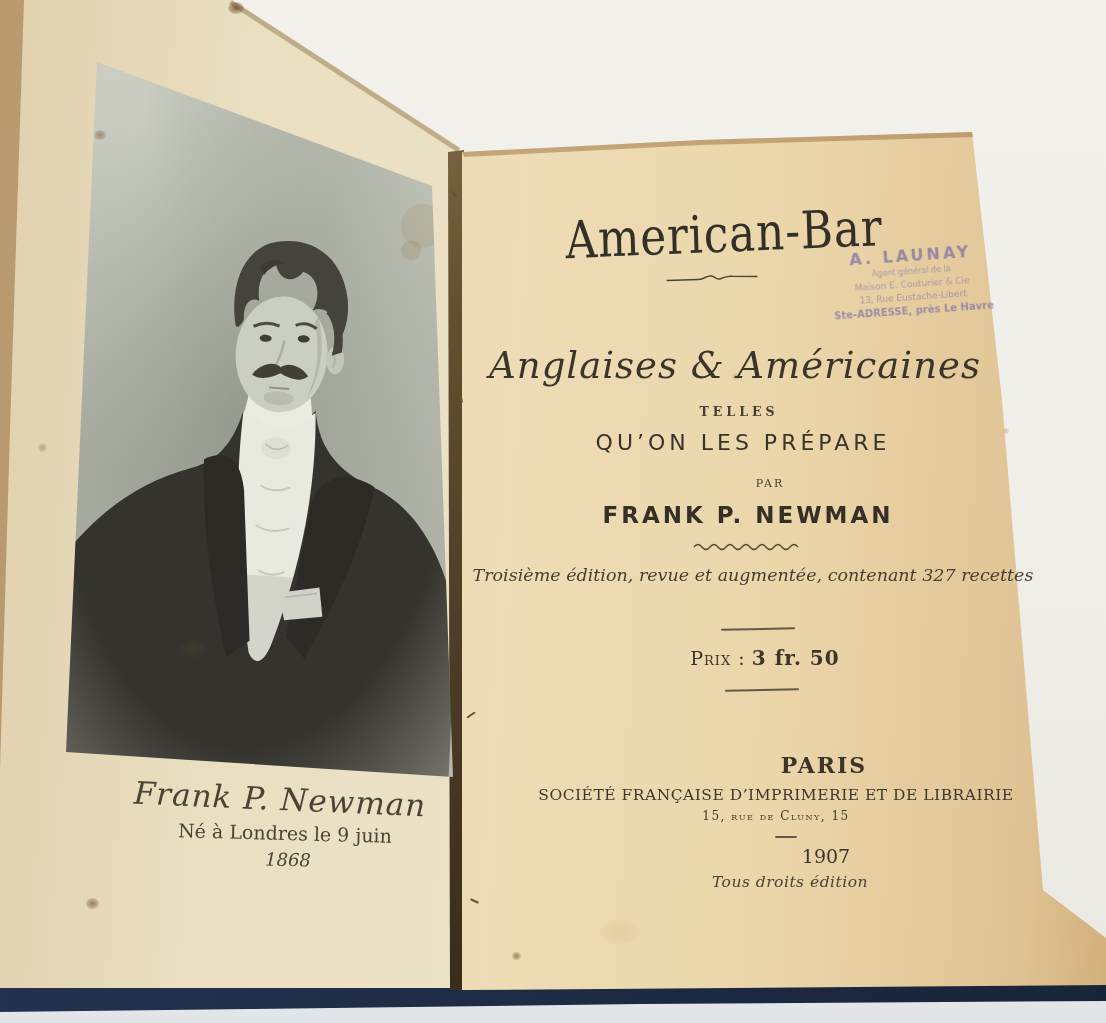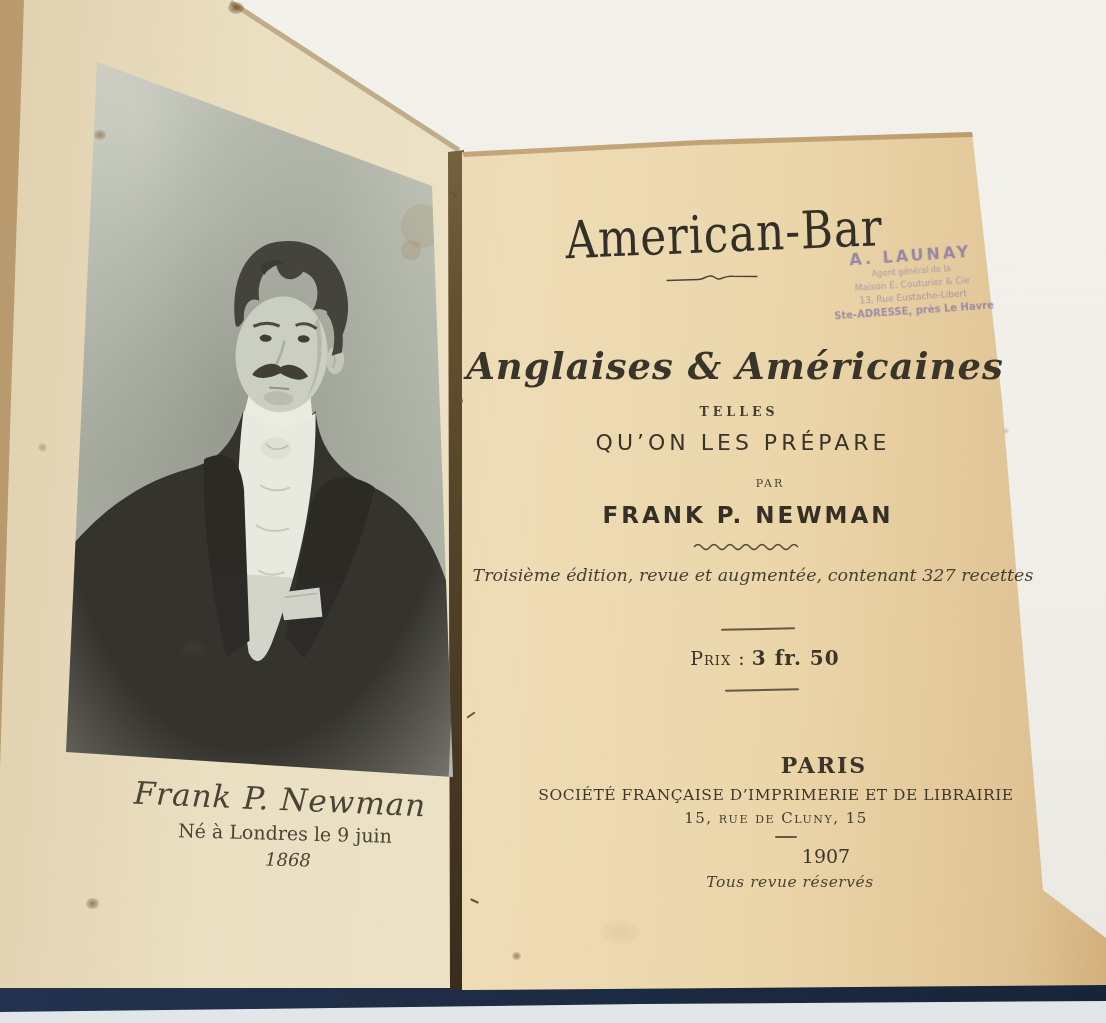--- a/index.html
+++ b/index.html
@@ -32,32 +32,32 @@
   
   .photo-wrap{clip-path:polygon(97px 62px,432px 186px,453px 777px,66px 752px);}
   .photo-wrap svg{position:absolute;left:60px;top:55px;filter:blur(.4px);}
 
   
   .ct{position:absolute;transform:translateX(-50%);white-space:nowrap;text-align:center;color:#3a352b;}
   .rule{position:absolute;height:2px;background:#4a4435;border-radius:1px;opacity:.85;transform:translateX(-50%);}
 
   .t-title{font-size:47px;letter-spacing:1px;color:#333028;transform:translateX(-50%) scale(.93,1.1) rotate(-2deg);}
   .t-boissons{font-size:25px;font-weight:700;letter-spacing:7px;color:#3c372c;}
-  .t-anglaises{font-size:37px;font-style:italic;font-weight:700;letter-spacing:1px;color:#3a352a;}
+  .t-anglaises{font-size:37px;font-style:italic;font-weight:400;letter-spacing:1px;color:#3a352a;}
   .t-telles{font-size:12.5px;font-weight:600;letter-spacing:4px;color:#453f31;}
   .t-quon{font-family:"DejaVu Sans","Liberation Sans",sans-serif;font-size:22px;letter-spacing:4px;color:#39342a;}
   .t-par{font-size:11px;letter-spacing:2px;color:#453f31;}
   .t-author{font-family:"DejaVu Sans","Liberation Sans",sans-serif;font-size:23px;font-weight:600;letter-spacing:3px;color:#353025;}
   .t-edition{font-size:17.5px;font-style:italic;color:#453f31;}
   .t-prix{font-size:19px;color:#3c362a;}
   .t-prix .lbl{font-variant:small-caps;letter-spacing:1px;}
   .t-prix .val{font-weight:700;letter-spacing:1px;font-size:20px;}
   .t-paris{font-size:22px;font-weight:600;letter-spacing:2px;color:#3b352a;margin-left:48px;}
   .t-publisher{font-size:15.5px;letter-spacing:.5px;color:#3e382c;}
-  .t-address{font-size:15px;font-variant:small-caps;letter-spacing:1.5px;color:#423c2f;text-align:center;}
+  .t-address{font-size:12px;font-variant:small-caps;letter-spacing:1.5px;color:#423c2f;text-align:center;}
   .t-year{font-size:19px;color:#3b352a;}
   .t-rights{font-size:15.5px;font-style:italic;letter-spacing:.5px;color:#4a4335;filter:blur(.2px);}
 
   .t-capname{font-size:31px;font-style:italic;letter-spacing:1px;color:#4a4436;transform:translateX(-50%) rotate(2.5deg);}
   .t-capbirth{font-size:19px;color:#4a4436;transform:translateX(-50%) rotate(1.5deg);}
   .t-capyear{font-size:18px;color:#4a4436;transform:translateX(-50%) rotate(1deg);}
 
   .stamp{position:absolute;left:912px;top:246px;width:210px;transform:translateX(-50%) rotate(-4deg);
     text-align:center;color:#8277a6;filter:blur(.3px);font-family:"DejaVu Sans","Liberation Sans",sans-serif;}
   .stamp .s1{font-size:16px;font-weight:700;letter-spacing:3px;opacity:.8;}
@@ -199,21 +199,21 @@
     <span class="lbl">Prix :</span>
     <span class="val">3 fr. 50</span>
   </div>
   <div class="rule" style="left:762px;top:689px;width:74px;transform:translateX(-50%) rotate(-1deg);"></div>
 
   <div class="ct t-paris" style="left:776px;top:752px;">PARIS</div>
   <div class="ct t-publisher" style="left:776px;top:786px;">SOCIÉTÉ FRANÇAISE D’IMPRIMERIE ET DE LIBRAIRIE</div>
   <div class="ct t-address" style="left:776px;top:809px;">15, rue de Cluny, 15</div>
   <div class="rule" style="left:786px;top:836px;width:22px;"></div>
   <div class="ct t-year" style="left:786px;top:845px;margin-left:40px;">1907</div>
-  <div class="ct t-rights" style="left:790px;top:873px;">Tous revue réservés</div>
+  <div class="ct t-rights" style="left:790px;top:873px;">Tous droits édition</div>
 
   <div class="stamp">
     <div class="s1">A. LAUNAY</div>
     <div class="s2">Agent général de la</div>
     <div class="s3">Maison E. Couturier &amp; Cie</div>
     <div class="s4">13, Rue Eustache-Libert</div>
     <div class="s5">Ste-ADRESSE, près Le Havre</div>
   </div>
 
   <div class="ct t-capname" style="left:280px;top:781px;">Frank P. Newman</div>

